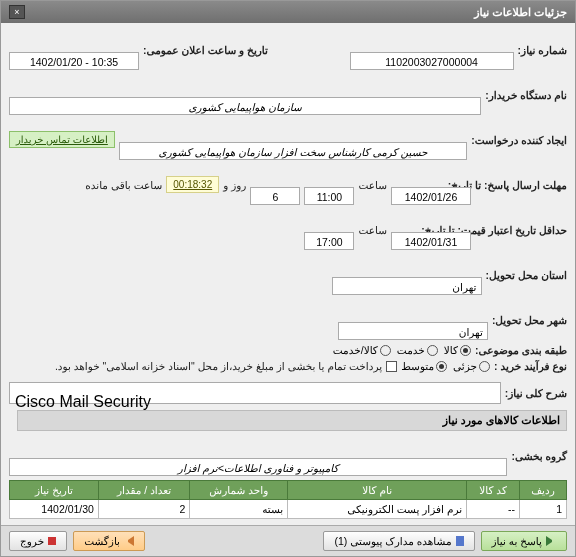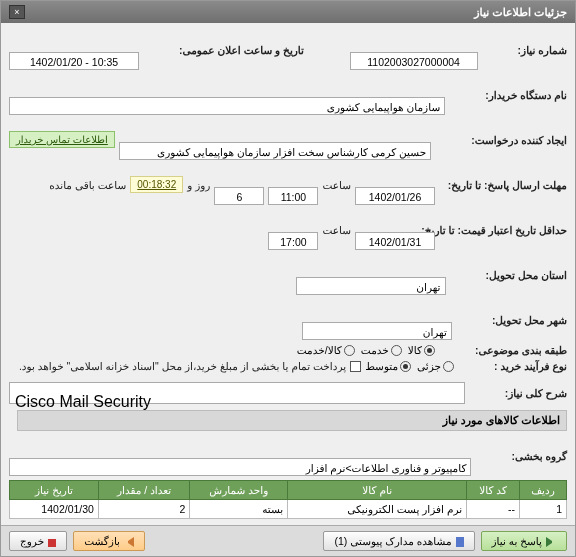--- a/index.html
+++ b/index.html
@@ -50,33 +50,33 @@
   align-items: center;
   margin-bottom: 4px;
   gap: 4px;
   flex-wrap: wrap;
 }
 .lbl {
   font-size: 10.5px;
   color: #222;
   white-space: nowrap;
 }
-.lbl.bold { font-weight: bold; margin-left: 36px; }
+.lbl.bold { font-weight: bold; }
 .field {
   background: #fff;
   border: 1px solid #aaa;
   padding: 2px 4px;
   font-size: 10.5px;
   height: 18px;
   line-height: 14px;
   direction: ltr;
   text-align: center;
   margin-top: 23px;
 }
-.field.wide { flex: 1; text-align: right; direction: rtl; }
+.field.wide { flex: 1; text-align: center; direction: rtl; font-style: italic; }
 .badge {
   background: #d6f0c4;
   border: 1px solid #8cc06a;
   padding: 2px 6px;
   font-size: 10px;
   color: #2a5a0a;
   text-decoration: underline;
 }
 .badge.yellow {
   background: #fffdd6;
@@ -147,21 +147,21 @@
   gap: 6px;
 }
 .btn {
   background: linear-gradient(#fefefe,#e2e2e2);
   border: 1px solid #999;
   padding: 3px 10px;
   font-size: 10.5px;
   cursor: pointer;
   border-radius: 2px;
   display: flex;
-  align-items: flex-end;
+  align-items: center;
   gap: 4px;
 }
 .btn.green { background: linear-gradient(#d6f0c4,#b8e09a); border-color:#7aa858; }
 .btn.orange { background: linear-gradient(#ffe0b8,#ffcc88); border-color:#cc9a55; }
 .icon { width:10px; height:10px; display:inline-block; }
 .icon-reply { border-left:6px solid #3a7a3a; border-top:4px solid transparent; border-bottom:4px solid transparent; }
 .icon-doc { background:#5577cc; width:8px; height:10px; }
 .icon-back { border-right:6px solid #cc7733; border-top:4px solid transparent; border-bottom:4px solid transparent; }
 .icon-exit { background:#cc3333; width:8px; height:8px; }
 .spacer { flex: 1; }
@@ -175,21 +175,21 @@
   <div class="titlebar">
     <span>جزئیات اطلاعات نیاز</span>
     <button class="close-btn">×</button>
   </div>
 
   <div class="content">
 
     <div class="row">
       <div class="right-half">
         <span class="lbl bold">شماره نیاز:</span>
-        <span class="field" style="width:128px">1102003027000004</span>
+        <span class="field" style="width:164px">1102003027000004</span>
       </div>
       <div class="spacer"></div>
       <div class="left-half">
         <span class="lbl bold">تاریخ و ساعت اعلان عمومی:</span>
         <span class="field" style="width:130px">1402/01/20 - 10:35</span>
       </div>
     </div>
 
     <div class="row">
       <span class="lbl bold">نام دستگاه خریدار:</span>

